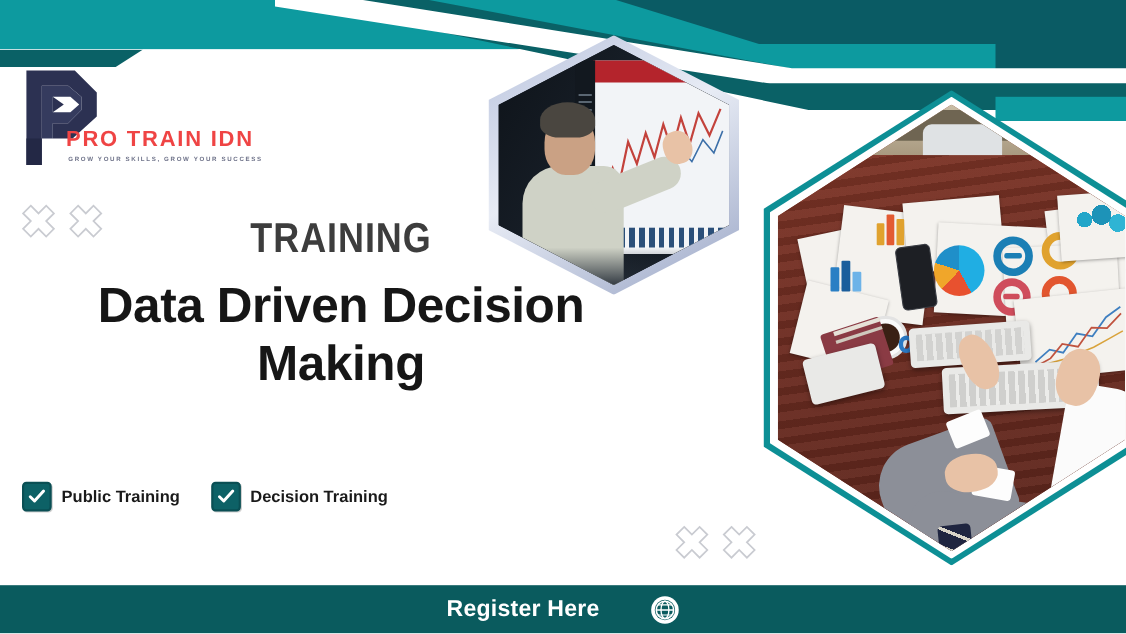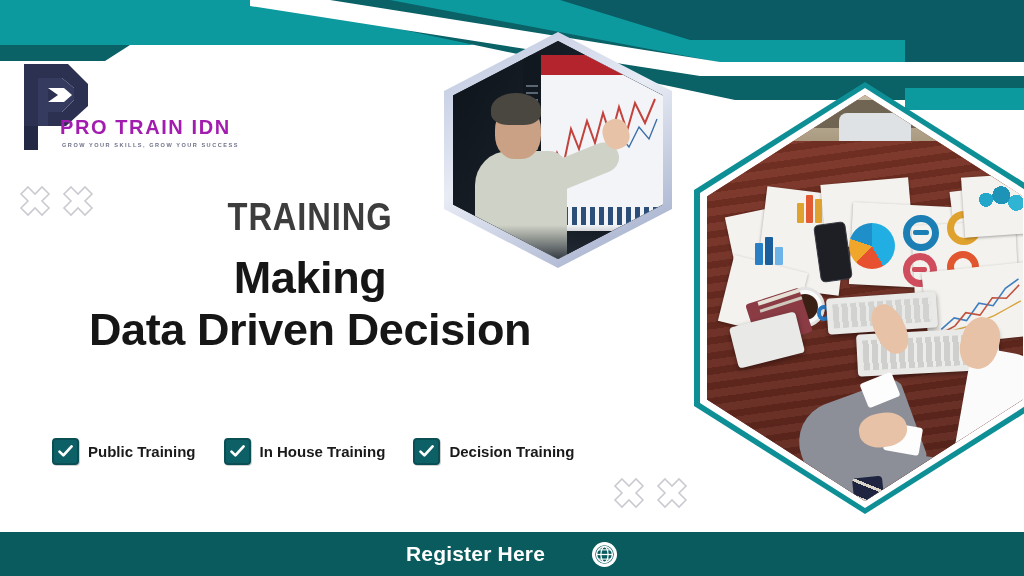--- a/index.html
+++ b/index.html
@@ -49,21 +49,21 @@
     left:0; top:45px; width:130px; height:16px;
     background:#0a6166;
     clip-path: polygon(0 0, 130px 0, 105px 16px, 0 16px);
   }
 
   
   .logo-block { position:absolute; left:18px; top:62px; width:210px; height:100px; }
   .logo-mark { position:absolute; left:0; top:0; width:76px; height:90px; }
   .logo-text-wrap { position:absolute; left:42px; top:54px; }
   .logo-name {
-    font-size:20px; font-weight:bold; color:#a21caf;
+    font-size:20px; font-weight:bold; color:#ef4444;
     letter-spacing:1.6px; white-space:nowrap;
   }
   .logo-tagline {
     font-size:5.6px; font-weight:bold; color:#6e7289;
     letter-spacing:1.5px; white-space:nowrap; margin-top:3px; margin-left:2px;
   }
 
   
   .xmarks { position:absolute; display:flex; gap:9px; }
   .xmarks.left { left:18px; top:184px; }
@@ -76,21 +76,21 @@
     font-size:38px; font-weight:bold; color:#3d3d3d;
     letter-spacing:1px; line-height:1.05;
     transform:scaleX(0.86); transform-origin:center;
   }
   .headline {
     font-size:45px; font-weight:bold; color:#161616;
     line-height:1.16; margin-top:14px; letter-spacing:-0.4px;
   }
 
   
-  .badges { position:absolute; left:20px; top:438px; display:flex; align-items:flex-start; gap:28px;margin-left:32px; }
+  .badges { position:absolute; left:20px; top:438px; display:flex; align-items:flex-start; gap:28px; }
   .badge { display:flex; align-items:center; gap:9px; }
   .badge-box {
     width:27px; height:27px; border-radius:4px;
     background:#0d6166; border:2px solid #0a4f54;
     display:flex; align-items:center; justify-content:center; flex:none;
     box-shadow:1px 1px 0 rgba(0,0,0,0.18);
   }
   .badge-label {
     font-size:15px; font-weight:bold; color:#1a1a1a; white-space:nowrap;
   }
@@ -195,44 +195,36 @@
       <path d="M10 3 L17 10 L24 3 L31 10 L24 17 L31 24 L24 31 L17 24 L10 31 L3 24 L10 17 L3 10 Z" fill="none" stroke="#c9cbd1" stroke-width="1.6"></path>
     </svg>
     <svg class="xmark" viewBox="0 0 34 34">
       <path d="M10 3 L17 10 L24 3 L31 10 L24 17 L31 24 L24 31 L17 24 L10 31 L3 24 L10 17 L3 10 Z" fill="none" stroke="#c9cbd1" stroke-width="1.6"></path>
     </svg>
   </div>
 
   <div class="title-block">
     <div class="eyebrow">TRAINING</div>
     <div class="headline">
+      <div>Data Driven Decision</div>
       <div>Making</div>
-      <div>Data Driven Decision</div>
     </div>
   </div>
 
   <div class="badges">
 
     <div class="badge">
       <span class="badge-box">
         <svg width="17" height="17" viewBox="0 0 17 17">
           <path d="M2.5 8.6 L6.4 12.4 L14.6 3.4" fill="none" stroke="#ffffff" stroke-width="2.7" stroke-linecap="round" stroke-linejoin="round"></path>
         </svg>
       </span>
       <span class="badge-label">Public Training</span>
     </div>
 
-    <div class="badge">
-      <span class="badge-box">
-        <svg width="17" height="17" viewBox="0 0 17 17">
-          <path d="M2.5 8.6 L6.4 12.4 L14.6 3.4" fill="none" stroke="#ffffff" stroke-width="2.7" stroke-linecap="round" stroke-linejoin="round"></path>
-        </svg>
-      </span>
-      <span class="badge-label">In House Training</span>
-    </div>
 
     <div class="badge">
       <span class="badge-box">
         <svg width="17" height="17" viewBox="0 0 17 17">
           <path d="M2.5 8.6 L6.4 12.4 L14.6 3.4" fill="none" stroke="#ffffff" stroke-width="2.7" stroke-linecap="round" stroke-linejoin="round"></path>
         </svg>
       </span>
       <span class="badge-label">Decision Training</span>
     </div>
 

